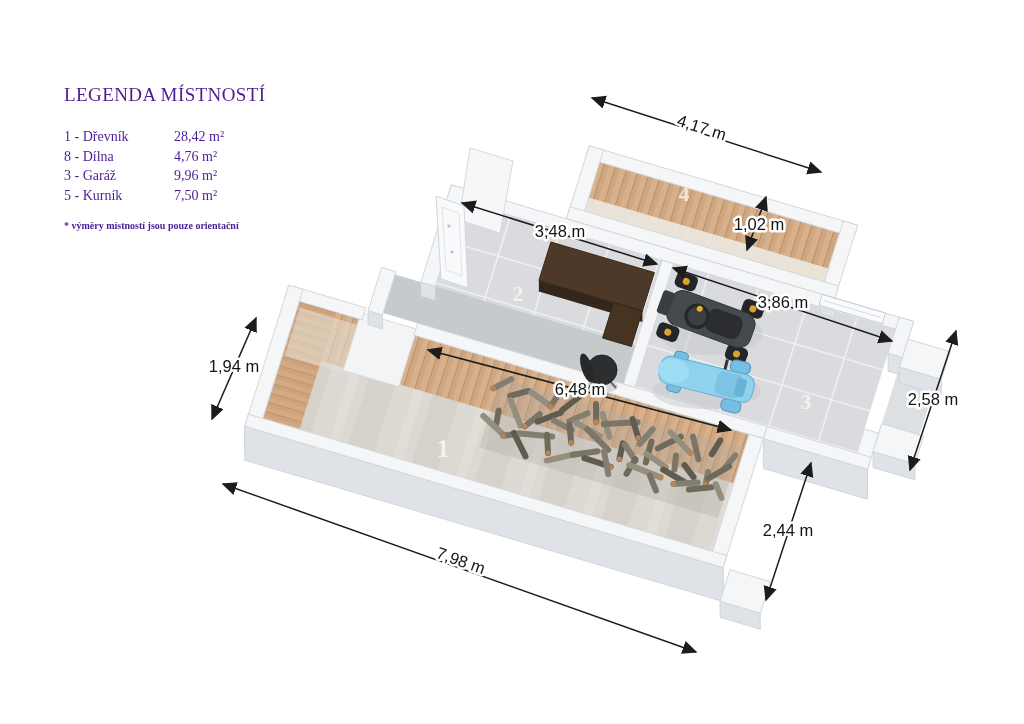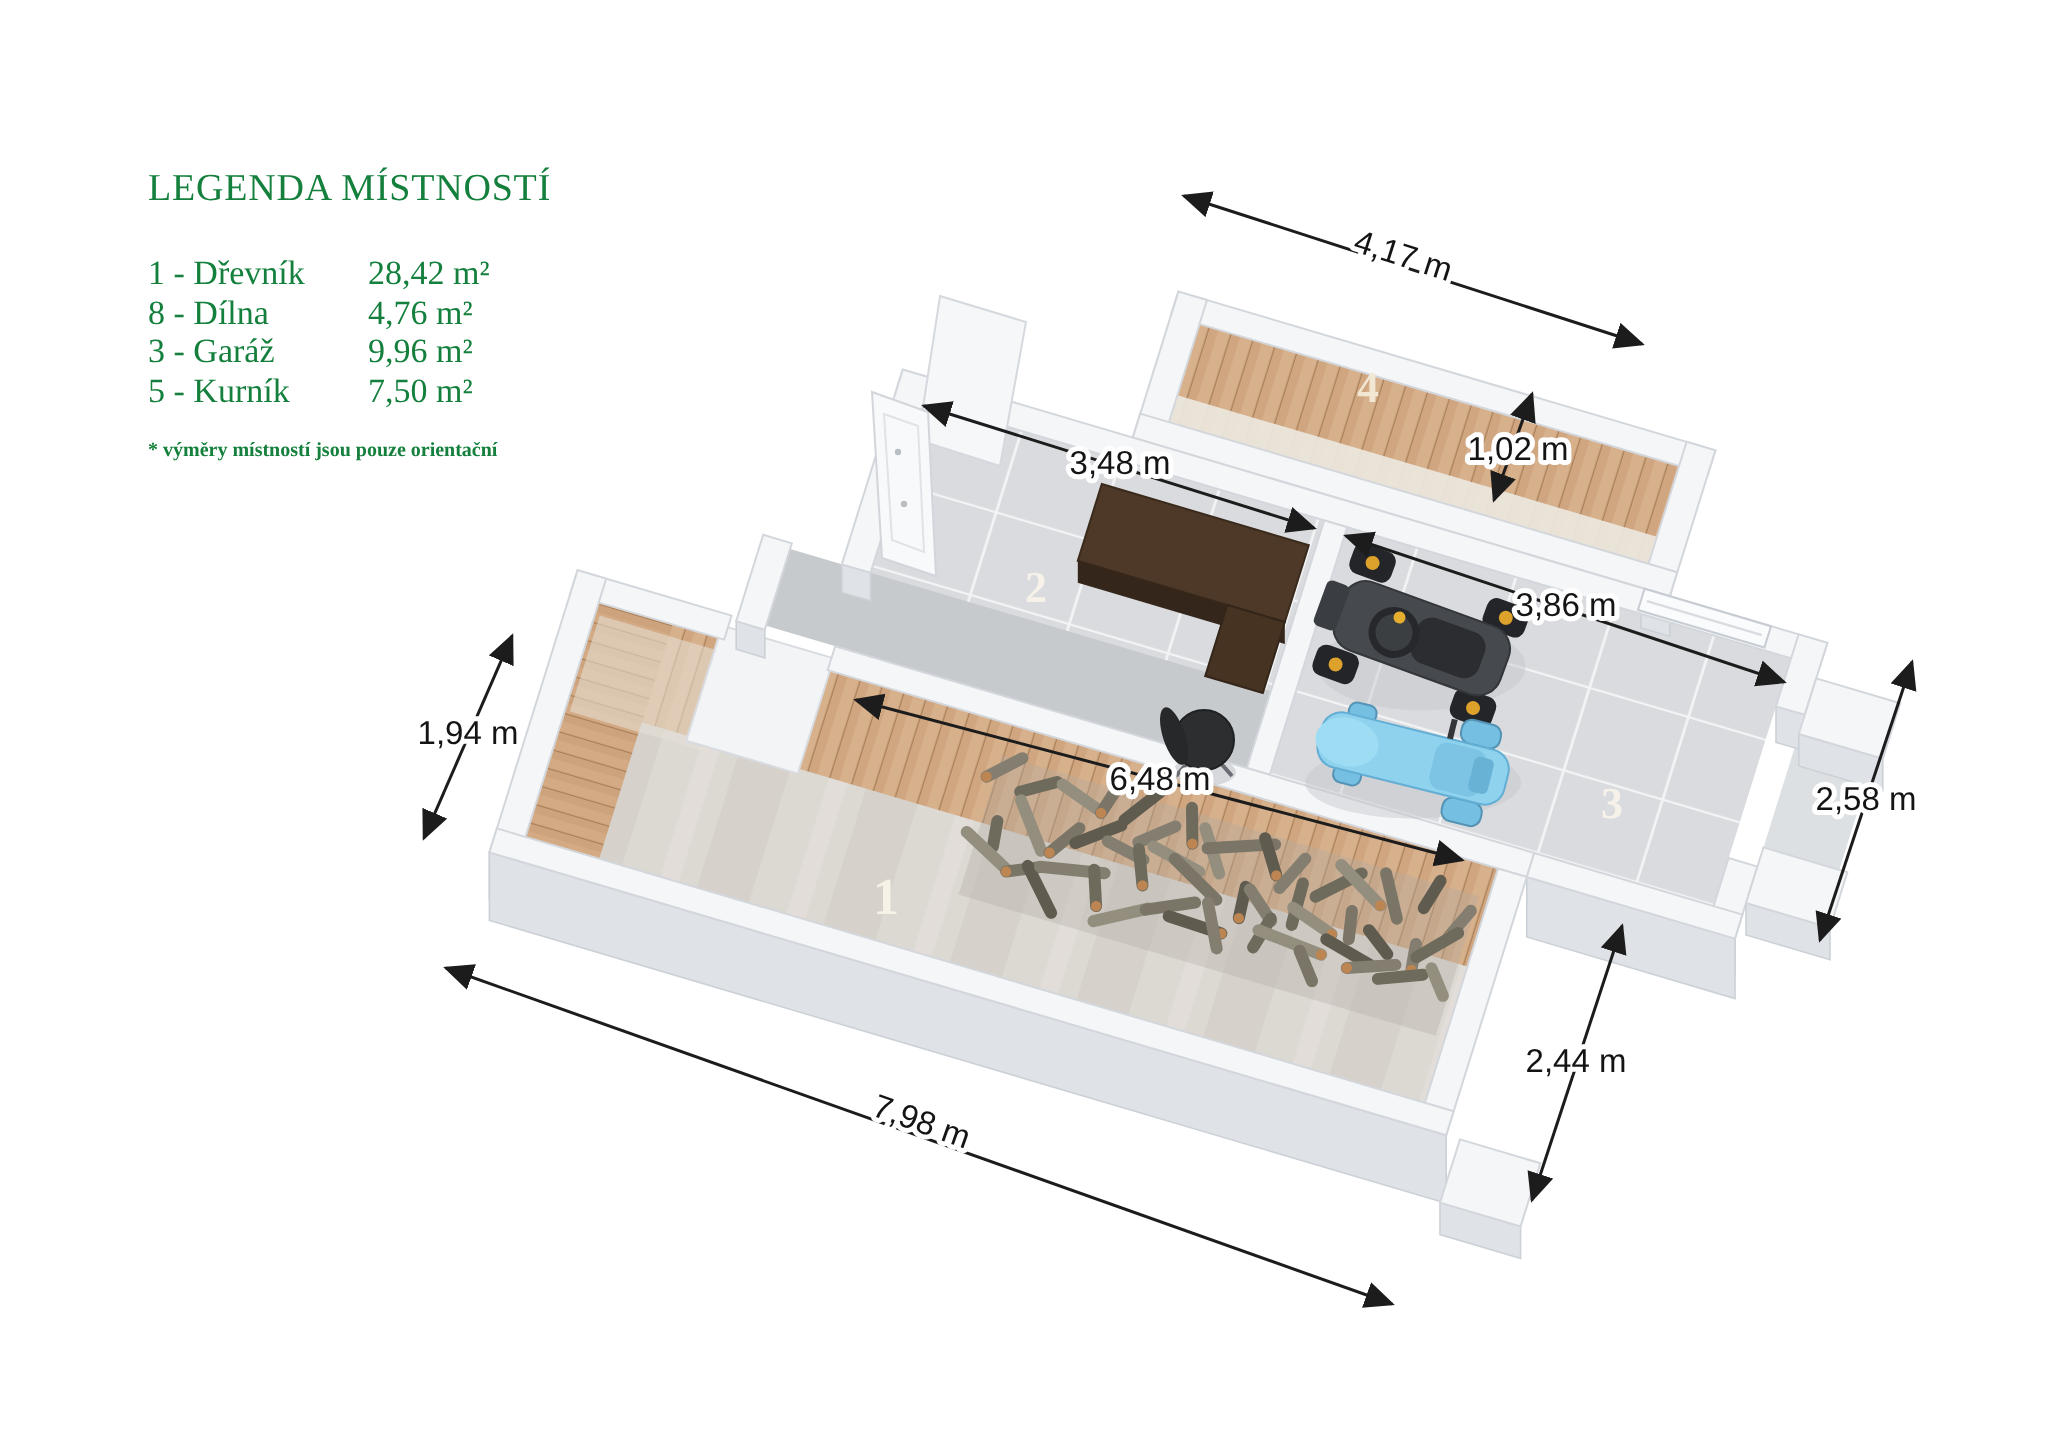--- a/index.html
+++ b/index.html
@@ -6,23 +6,23 @@
   .stage{position:relative;width:1024px;height:724px;background:#ffffff;overflow:hidden;
          font-family:"Liberation Serif",serif;}
   svg{position:absolute;left:0;top:0;}
   
   .dl{stroke:#1c1c1c;stroke-width:1.5;fill:none;}
   .dt{font-family:"Liberation Sans",sans-serif;font-size:16.5px;fill:#141414;
       text-anchor:middle;stroke:#ffffff;stroke-width:5px;paint-order:stroke;stroke-linejoin:round;}
   .rn{font-family:"Liberation Serif",serif;font-weight:bold;font-size:22px;fill:#f8f4ea;
       text-anchor:middle;opacity:.95;}
   
-  .legend{position:absolute;left:74px;top:84px;color:#15803d;}
+  .legend{position:absolute;left:64px;top:84px;color:#4c1d95;}
   .legend-title{font-size:19px;letter-spacing:.4px;margin-bottom:21px;}
-  .legend-row{display:grid;grid-template-columns:110px auto;font-size:17px;line-height:19.5px;}
+  .legend-row{display:grid;grid-template-columns:110px auto;font-size:14px;line-height:19.5px;}
   .legend-note{margin-top:15px;font-size:10px;font-weight:bold;}
 </style>
 </head>
 <body>
 
 <div class="stage">
 
   <svg width="1024" height="724" viewBox="0 0 1024 724">
     <defs>
       <marker id="ah" orient="auto-start-reverse" markerWidth="12" markerHeight="10" refX="9" refY="4.5">

